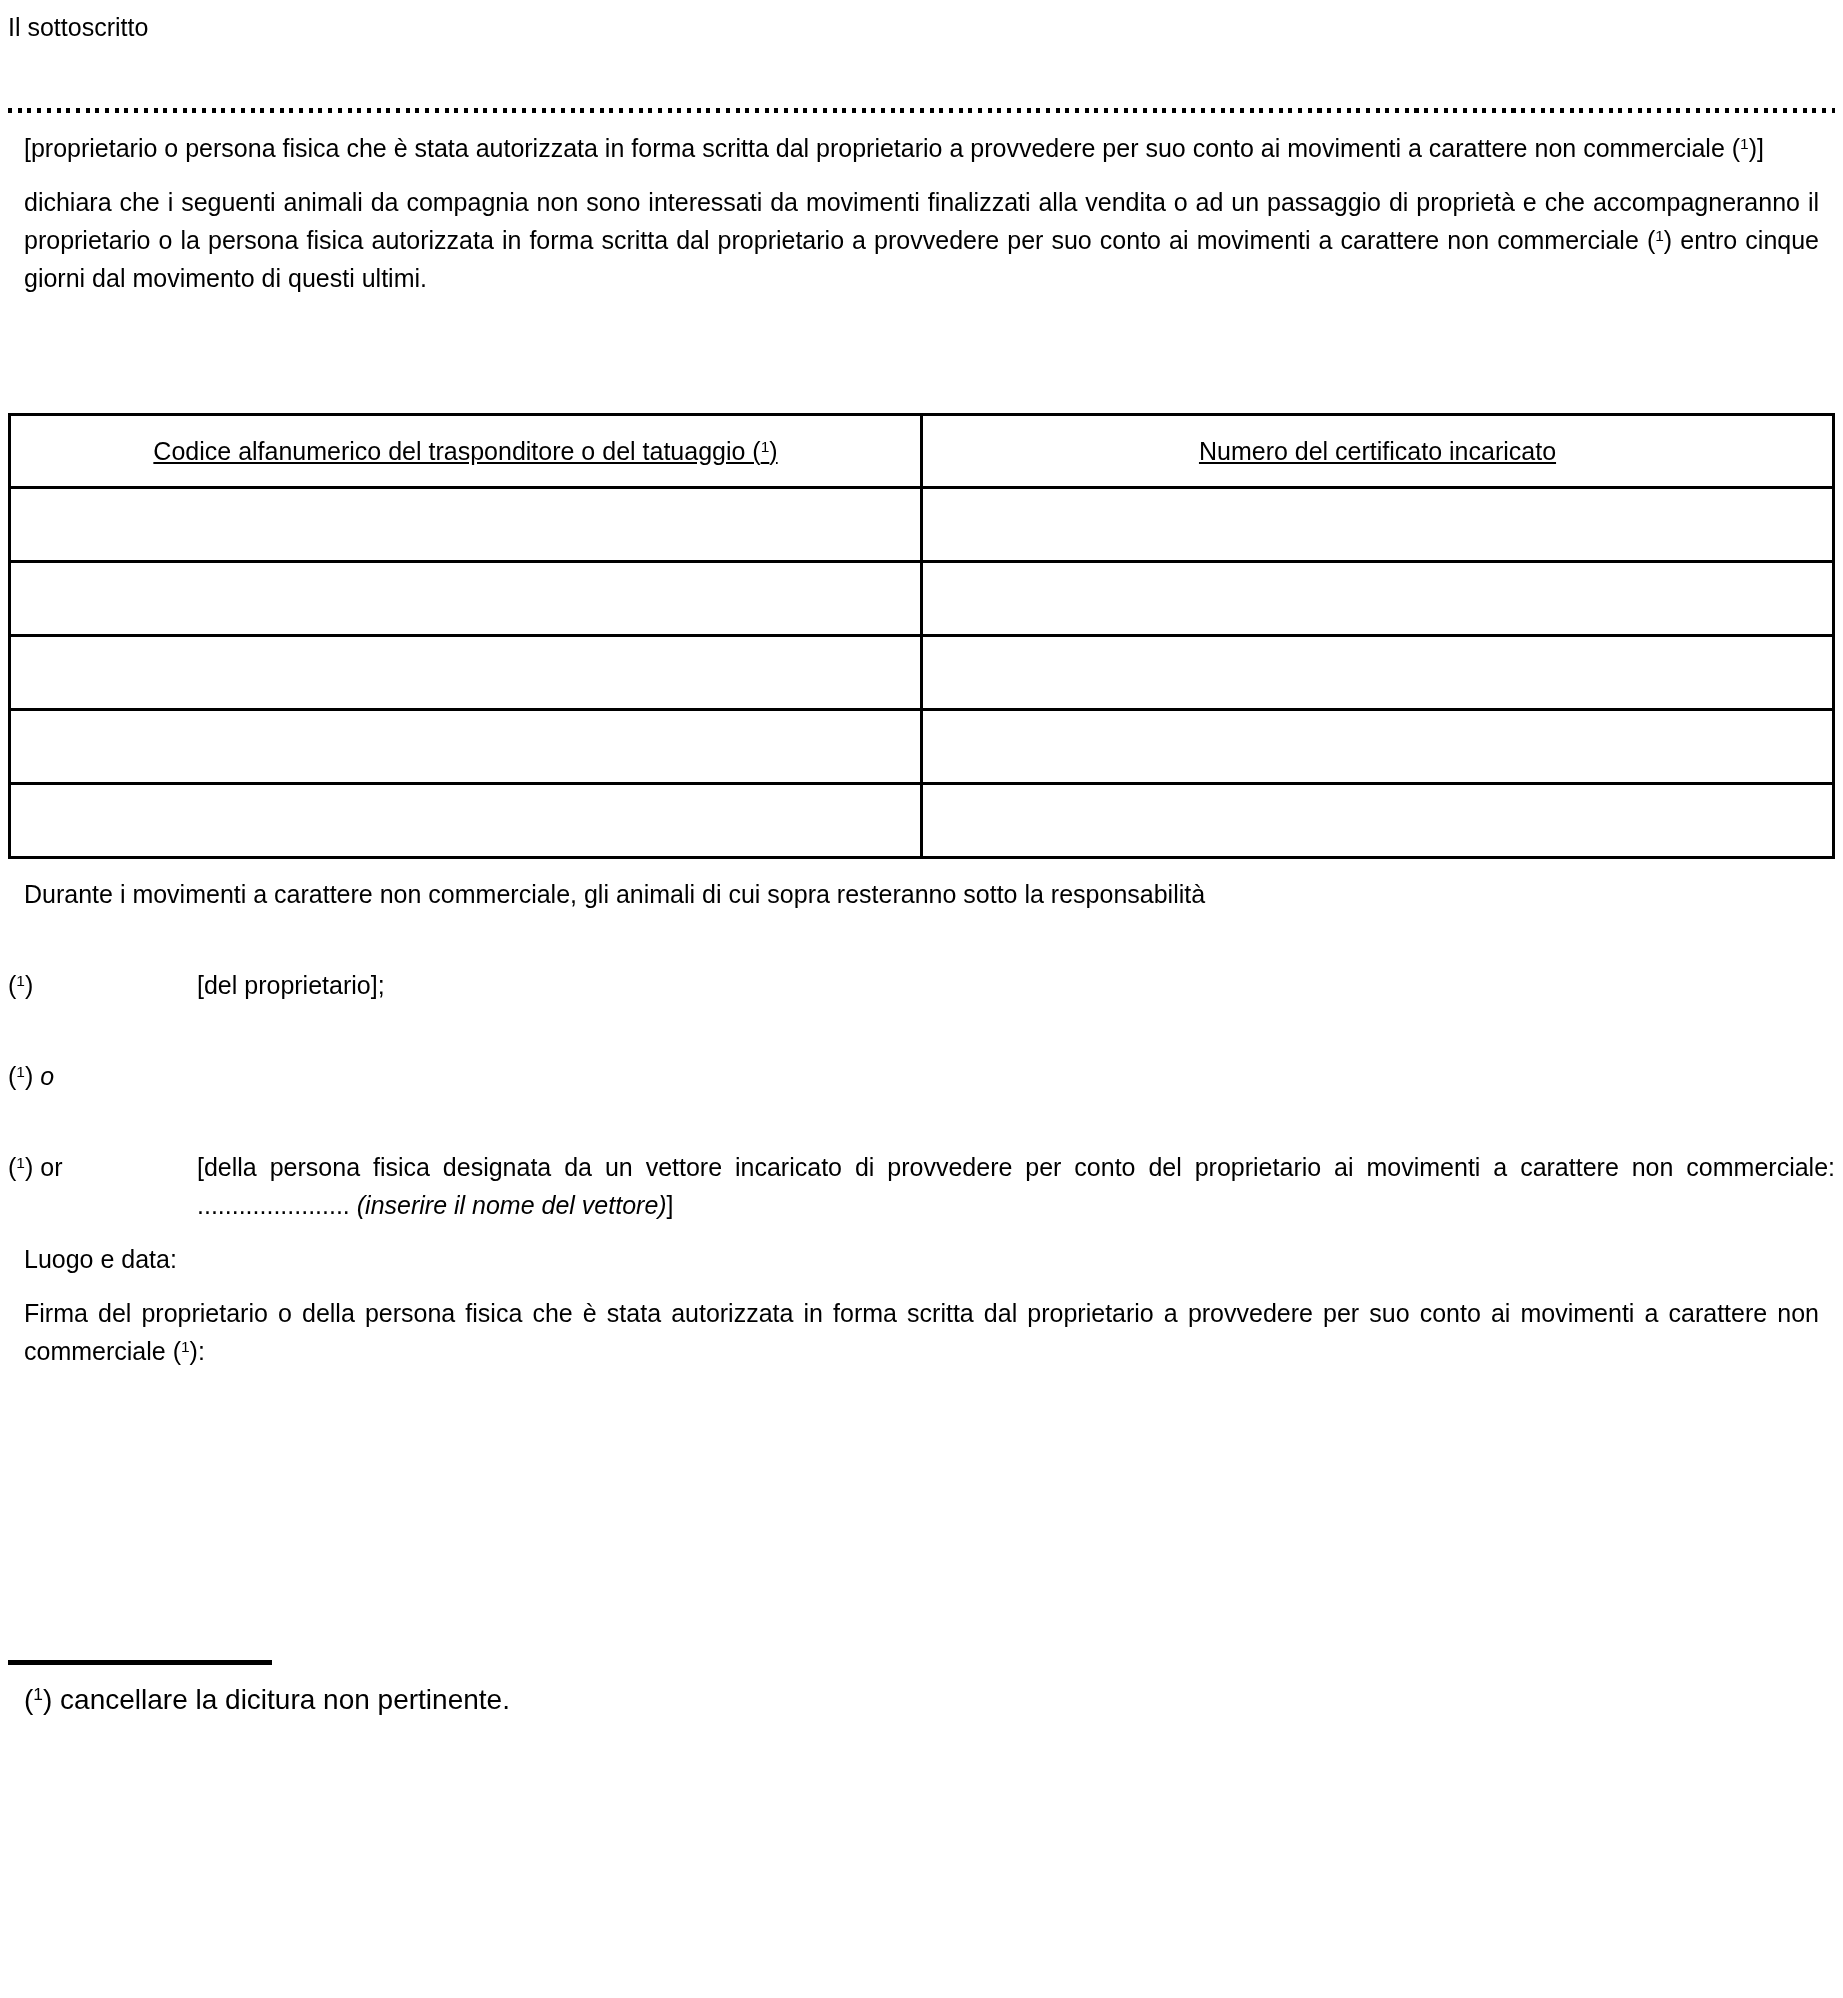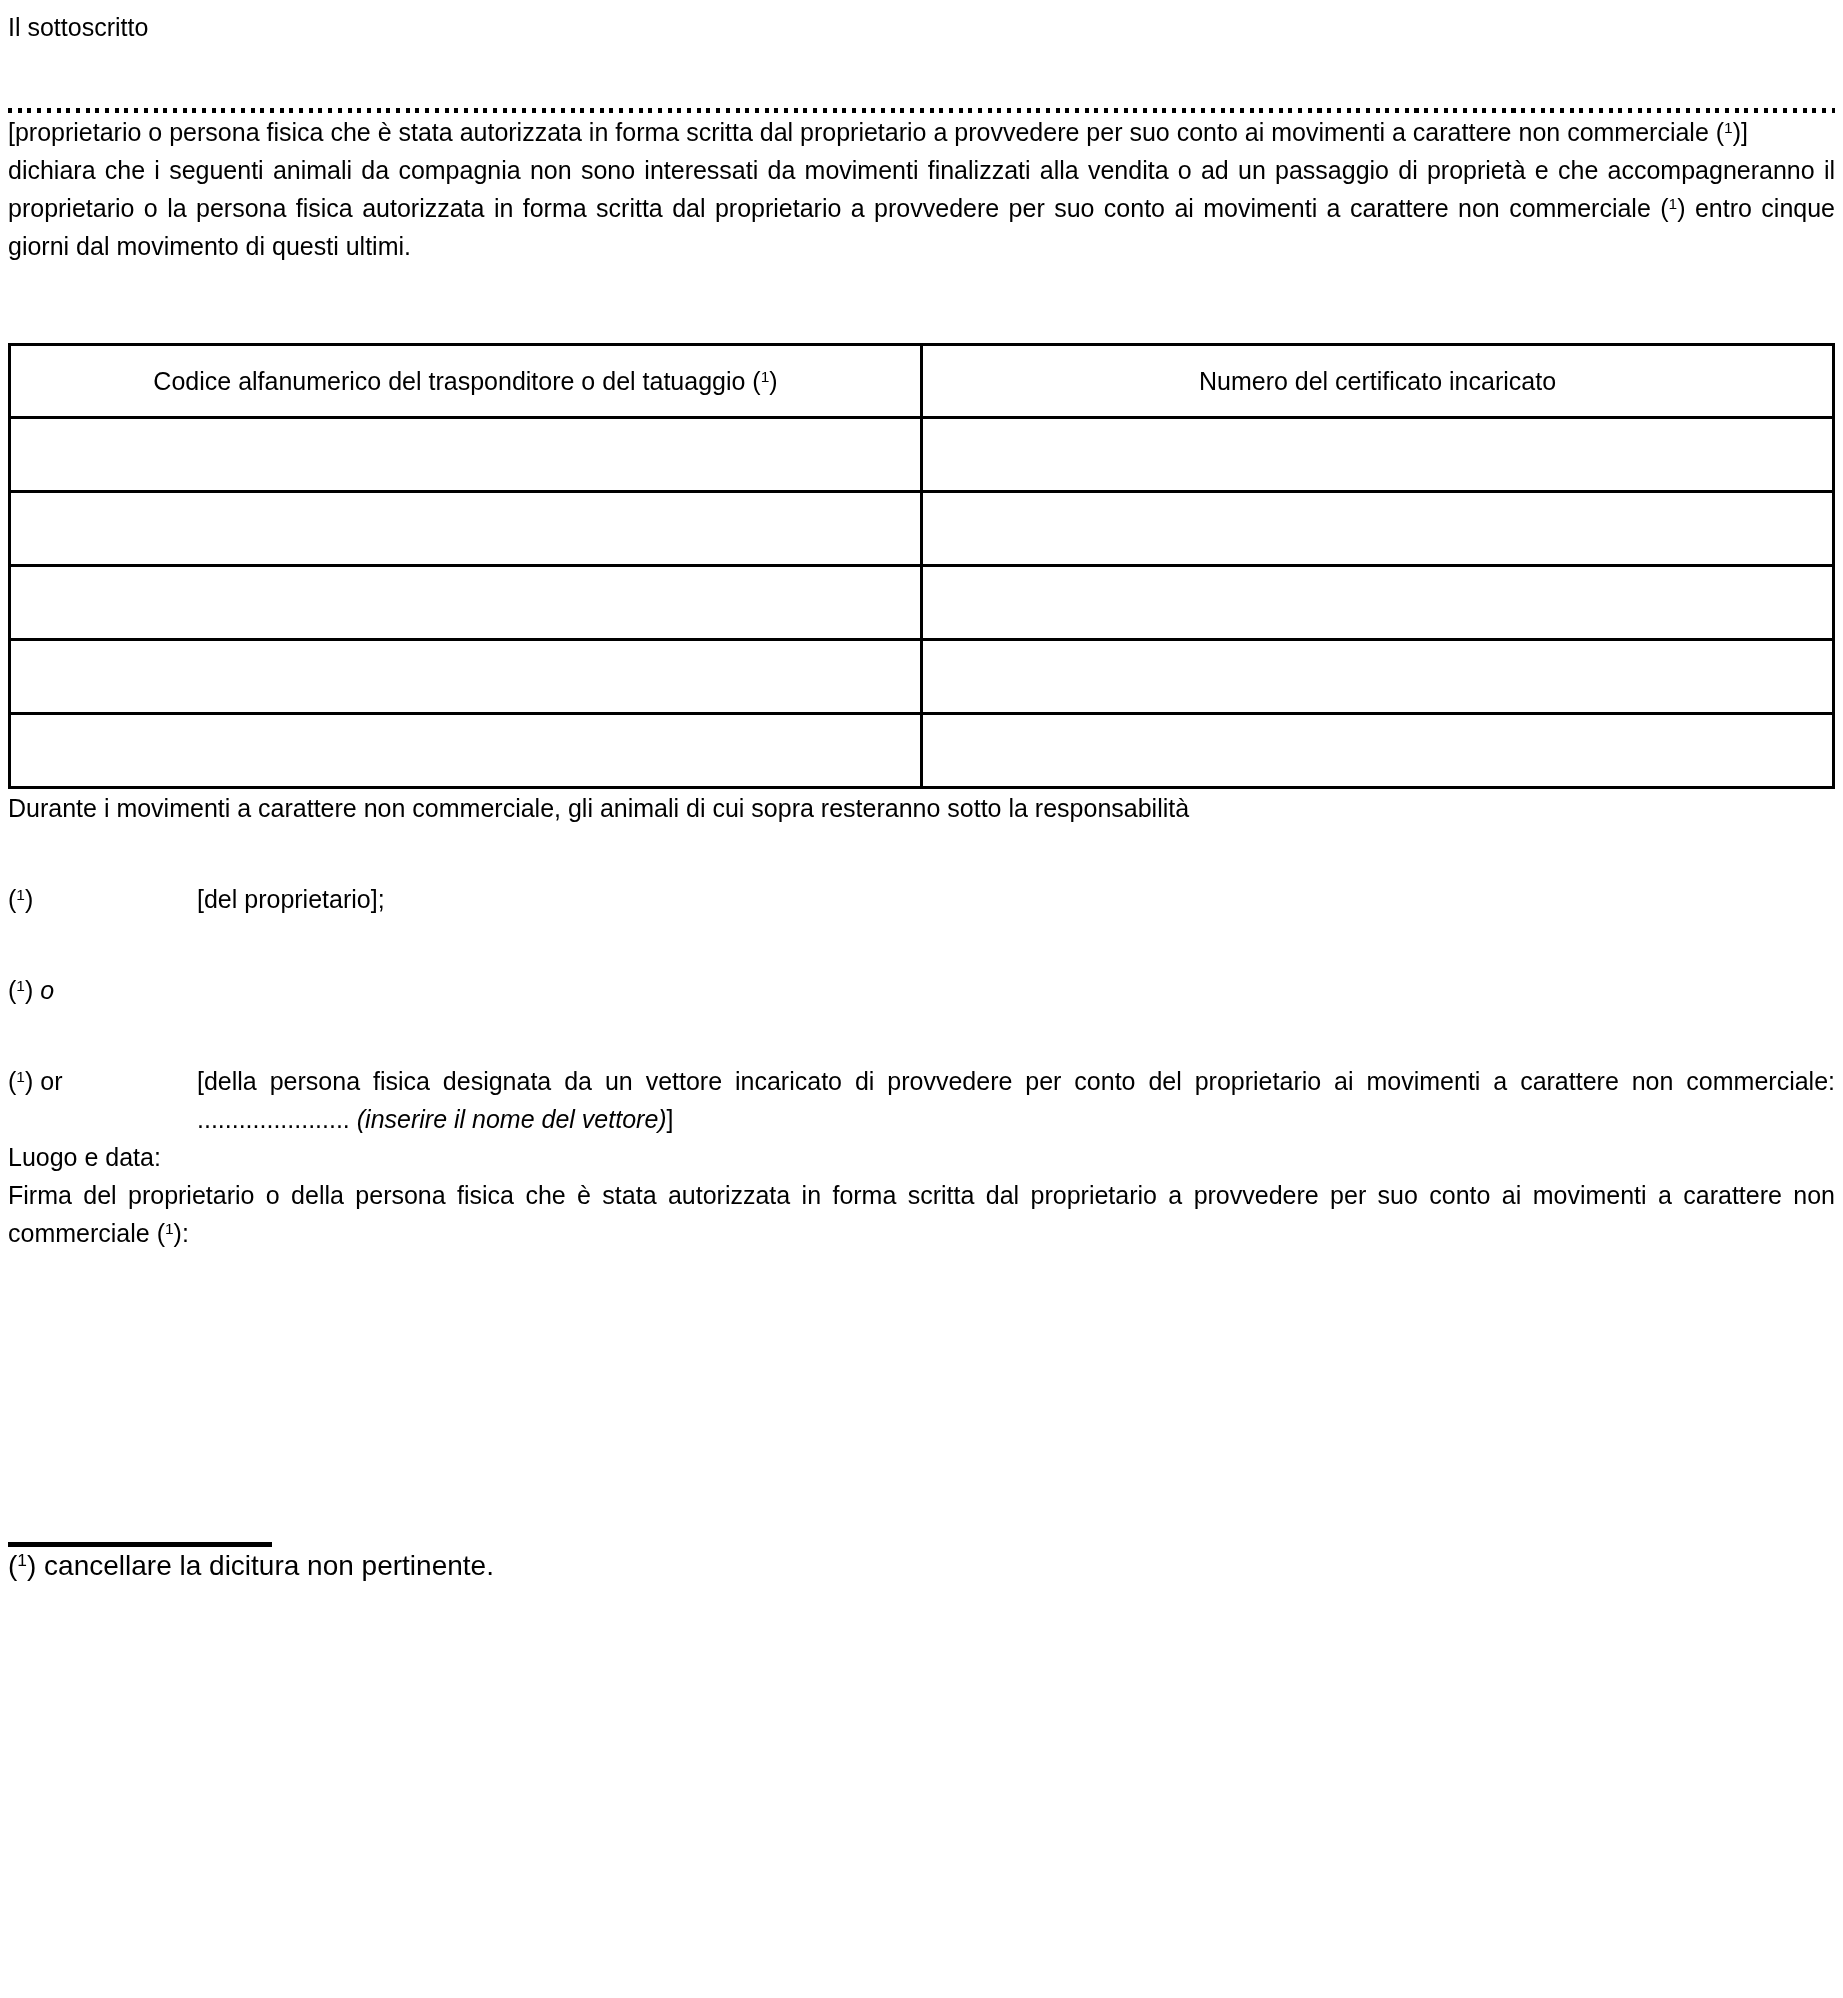--- a/index.html
+++ b/index.html
@@ -17,38 +17,39 @@
   }
   .page {
     box-sizing: border-box;
     width: 1843px;
     height: 1889px;
     padding: 11.3px 8px 0 8px;
     overflow: hidden;
   }
   .line { line-height: 38px; }
   p.para {
-    margin: 0;
+    margin: 16px;
     text-align: justify;
     line-height: 38px;
   }
   .intro { margin: 0; line-height: 32px; }
   .dotted-fill {
     margin-top: 65px;
     height: 4.9px;
     background-image: repeating-linear-gradient(to right,
       #000 0px, #000 4px, transparent 4px, transparent 9.7px);
   }
   .clause { margin-top: 71px; }
   .declaration { margin-top: 63px; }
   table.animals {
-    margin-top: 78px;
+    margin-top: 116px;
     width: 100%;
     border-collapse: collapse;
     table-layout: fixed;
+    text-decoration: underline;
   }
   table.animals th, table.animals td {
     border: 3.2px solid #000000;
     font-weight: normal;
     font-size: 25px;
     text-align: center;
     vertical-align: middle;
     padding: 0;
   }
   table.animals th { height: 70px; width: 50%; }

